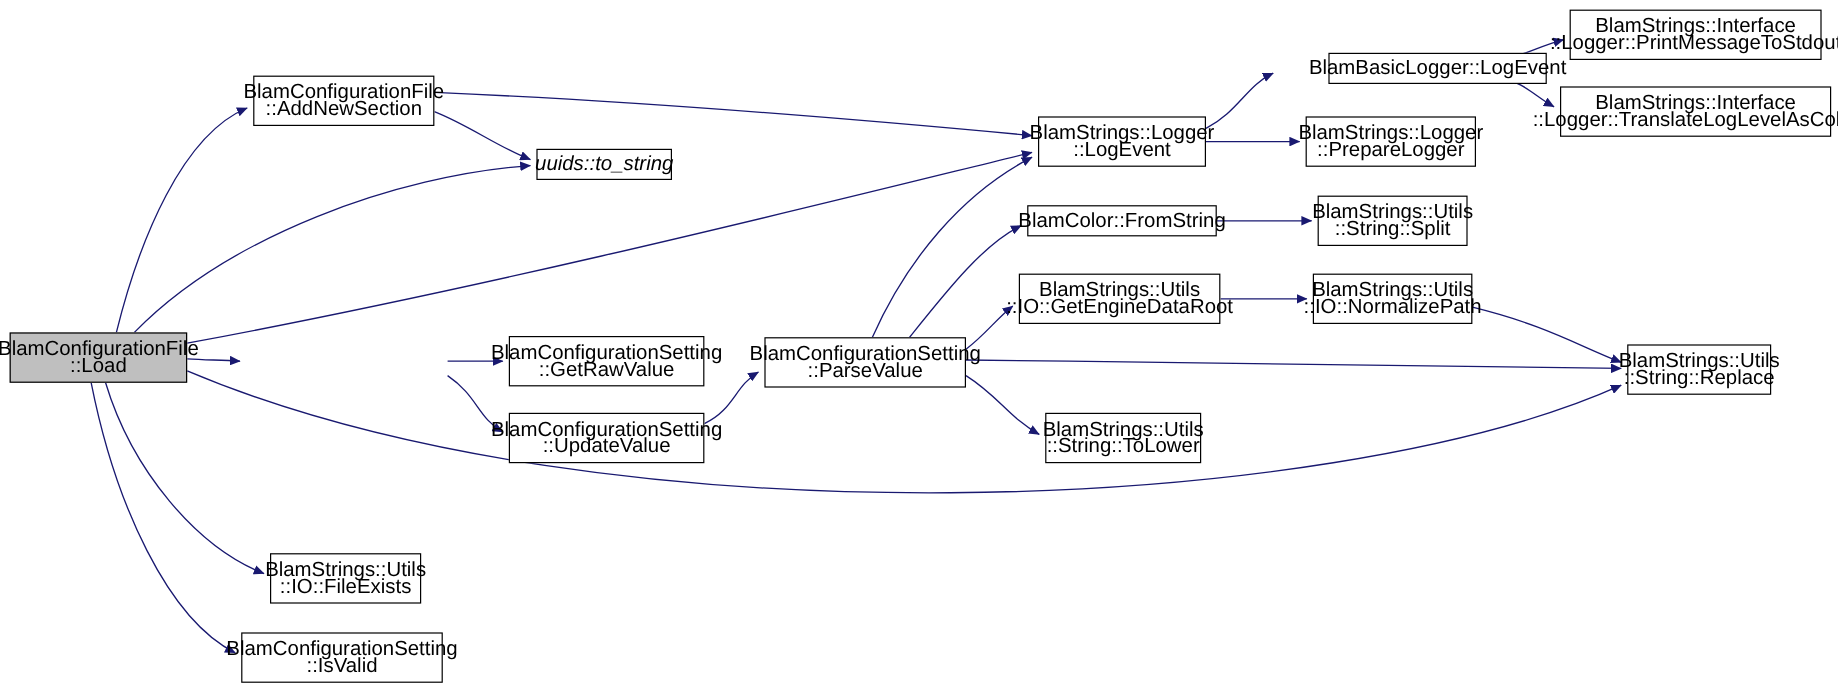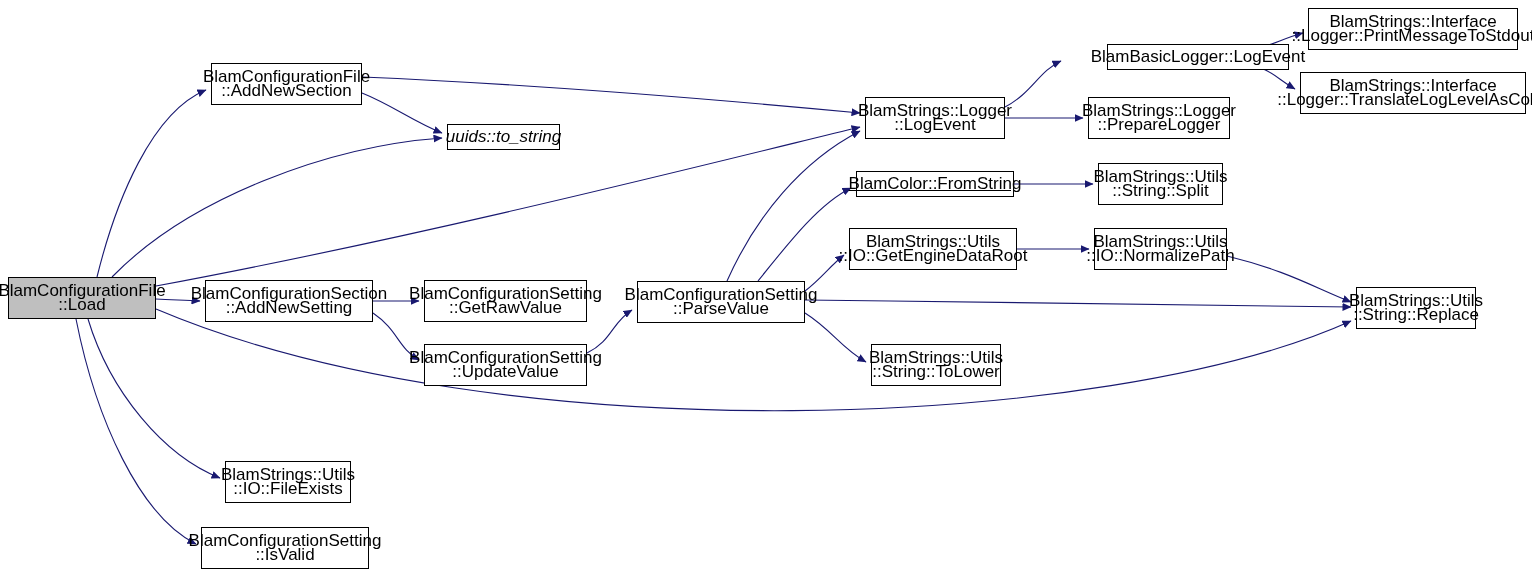--- a/index.html
+++ b/index.html
@@ -72,31 +72,29 @@
       <path d="M 1005,118 C 1031,118 1056,118 1083,118" fill="none" stroke="#191970" stroke-width="1.1" marker-end="url(#arrow)"></path>
       <path d="M 1248,51 C 1274,45 1281,39 1303,33" fill="none" stroke="#191970" stroke-width="1.1" marker-end="url(#arrow)"></path>
       <path d="M 1248,63 C 1272,70 1279,80 1295,89" fill="none" stroke="#191970" stroke-width="1.1" marker-end="url(#arrow)"></path>
       <path d="M 1227,256 C 1288,271 1313,287 1351,302" fill="none" stroke="#191970" stroke-width="1.1" marker-end="url(#arrow)"></path>
     </svg>
 <div class="node highlight" style="left: 8px; top: 277px; width: 148px; height: 42px; border-color: rgb(0, 0, 0); background: rgb(191, 191, 191);">BlamConfigurationFile
 ::Load</div>
     <div class="node" style="left: 211px; top: 63px; width: 151px; height: 42px; border-color: rgb(0, 0, 0); background: rgb(255, 255, 255);">BlamConfigurationFile
 ::AddNewSection</div>
     <div class="node" style="left: 447px; top: 124px; width: 113px; height: 26px; border-color: rgb(0, 0, 0); background: rgb(255, 255, 255); font-style: italic;">uuids::to_string</div>
-    <div class="node" style="left: 205px; top: 280px; width: 168px; height: 42px; border-color: rgb(0, 0, 0); background: rgb(255, 255, 255);">BlamConfigurationSection
-::AddNewSetting</div>
     <div class="node" style="left: 424px; top: 280px; width: 163px; height: 42px; border-color: rgb(0, 0, 0); background: rgb(255, 255, 255);">BlamConfigurationSetting
 ::GetRawValue</div>
     <div class="node" style="left: 424px; top: 344px; width: 163px; height: 42px; border-color: rgb(0, 0, 0); background: rgb(255, 255, 255);">BlamConfigurationSetting
 ::UpdateValue</div>
     <div class="node" style="left: 637px; top: 281px; width: 168px; height: 42px; border-color: rgb(0, 0, 0); background: rgb(255, 255, 255);">BlamConfigurationSetting
 ::ParseValue</div>
     <div class="node" style="left: 865px; top: 97px; width: 140px; height: 42px; border-color: rgb(0, 0, 0); background: rgb(255, 255, 255);">BlamStrings::Logger
 ::LogEvent</div>
-    <div class="node" style="left: 856px; top: 171px; width: 158px; height: 26px; border-color: rgb(0, 0, 0); background: rgb(255, 255, 255); text-decoration: underline;">BlamColor::FromString</div>
+    <div class="node" style="left: 856px; top: 171px; width: 158px; height: 26px; border-color: rgb(0, 0, 0); background: rgb(255, 255, 255);">BlamColor::FromString</div>
     <div class="node" style="left: 849px; top: 228px; width: 168px; height: 42px; border-color: rgb(0, 0, 0); background: rgb(255, 255, 255);">BlamStrings::Utils
 ::IO::GetEngineDataRoot</div>
     <div class="node" style="left: 871px; top: 344px; width: 130px; height: 42px; border-color: rgb(0, 0, 0); background: rgb(255, 255, 255);">BlamStrings::Utils
 ::String::ToLower</div>
     <div class="node" style="left: 1066px; top: 44px; width: 182px; height: 26px; border-color: rgb(0, 0, 0); background: rgb(255, 255, 255); margin-left: 41px;">BlamBasicLogger::LogEvent</div>
     <div class="node" style="left: 1088px; top: 97px; width: 142px; height: 42px; border-color: rgb(0, 0, 0); background: rgb(255, 255, 255);">BlamStrings::Logger
 ::PrepareLogger</div>
     <div class="node" style="left: 1098px; top: 163px; width: 125px; height: 42px; border-color: rgb(0, 0, 0); background: rgb(255, 255, 255);">BlamStrings::Utils
 ::String::Split</div>
     <div class="node" style="left: 1094px; top: 228px; width: 133px; height: 42px; border-color: rgb(0, 0, 0); background: rgb(255, 255, 255);">BlamStrings::Utils

